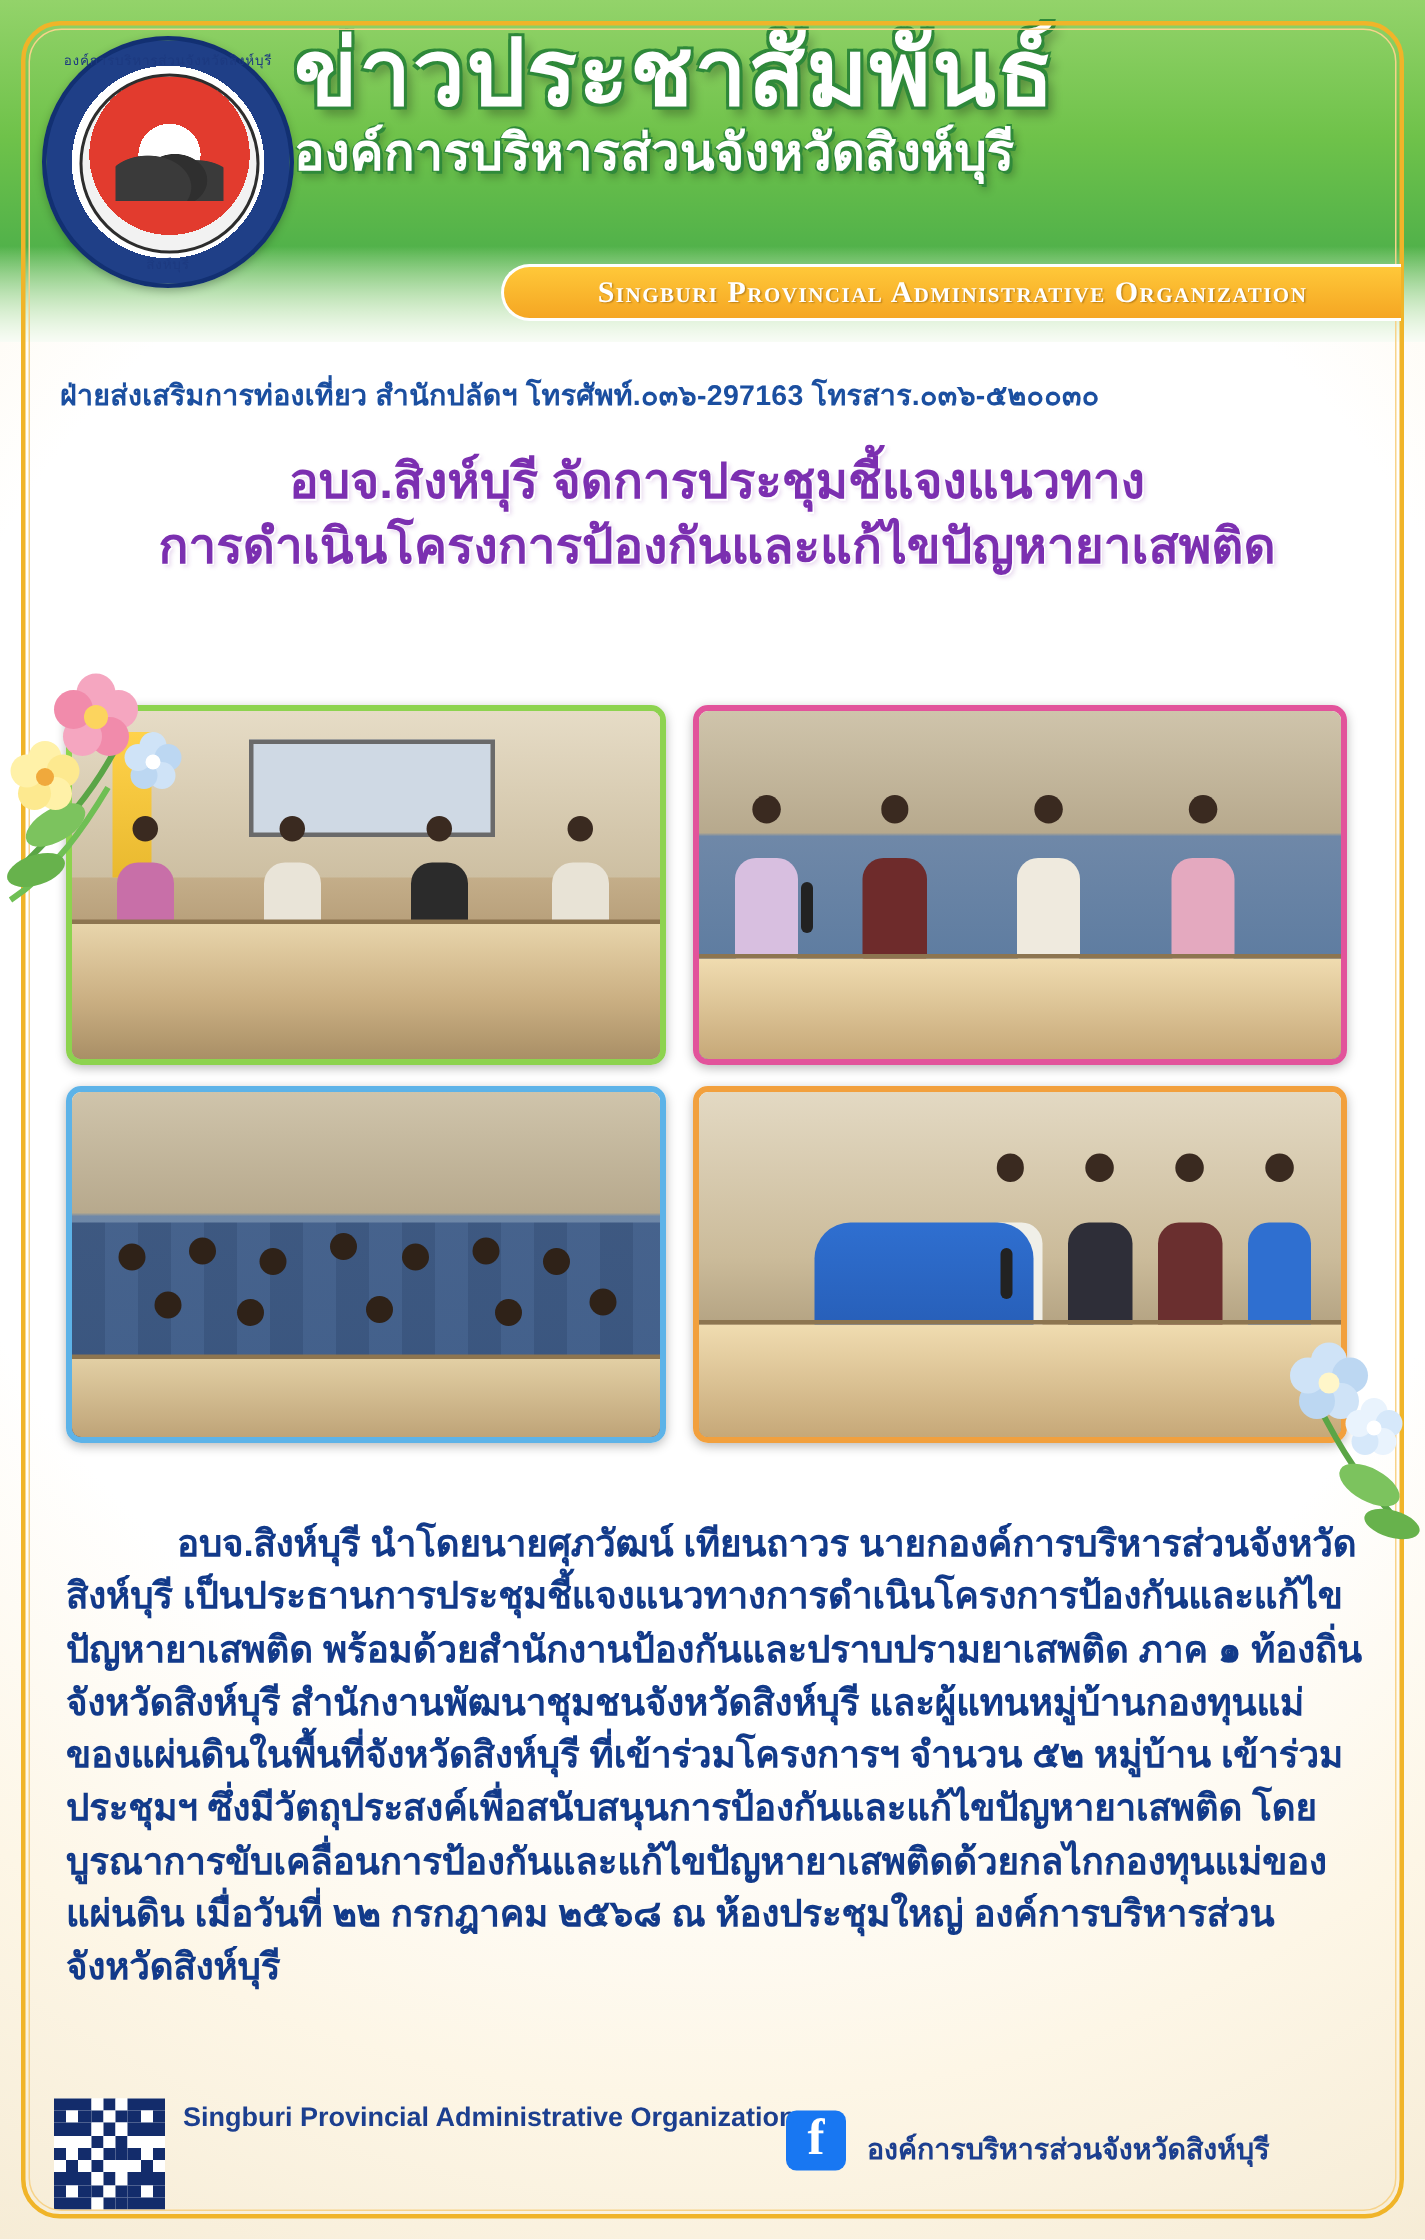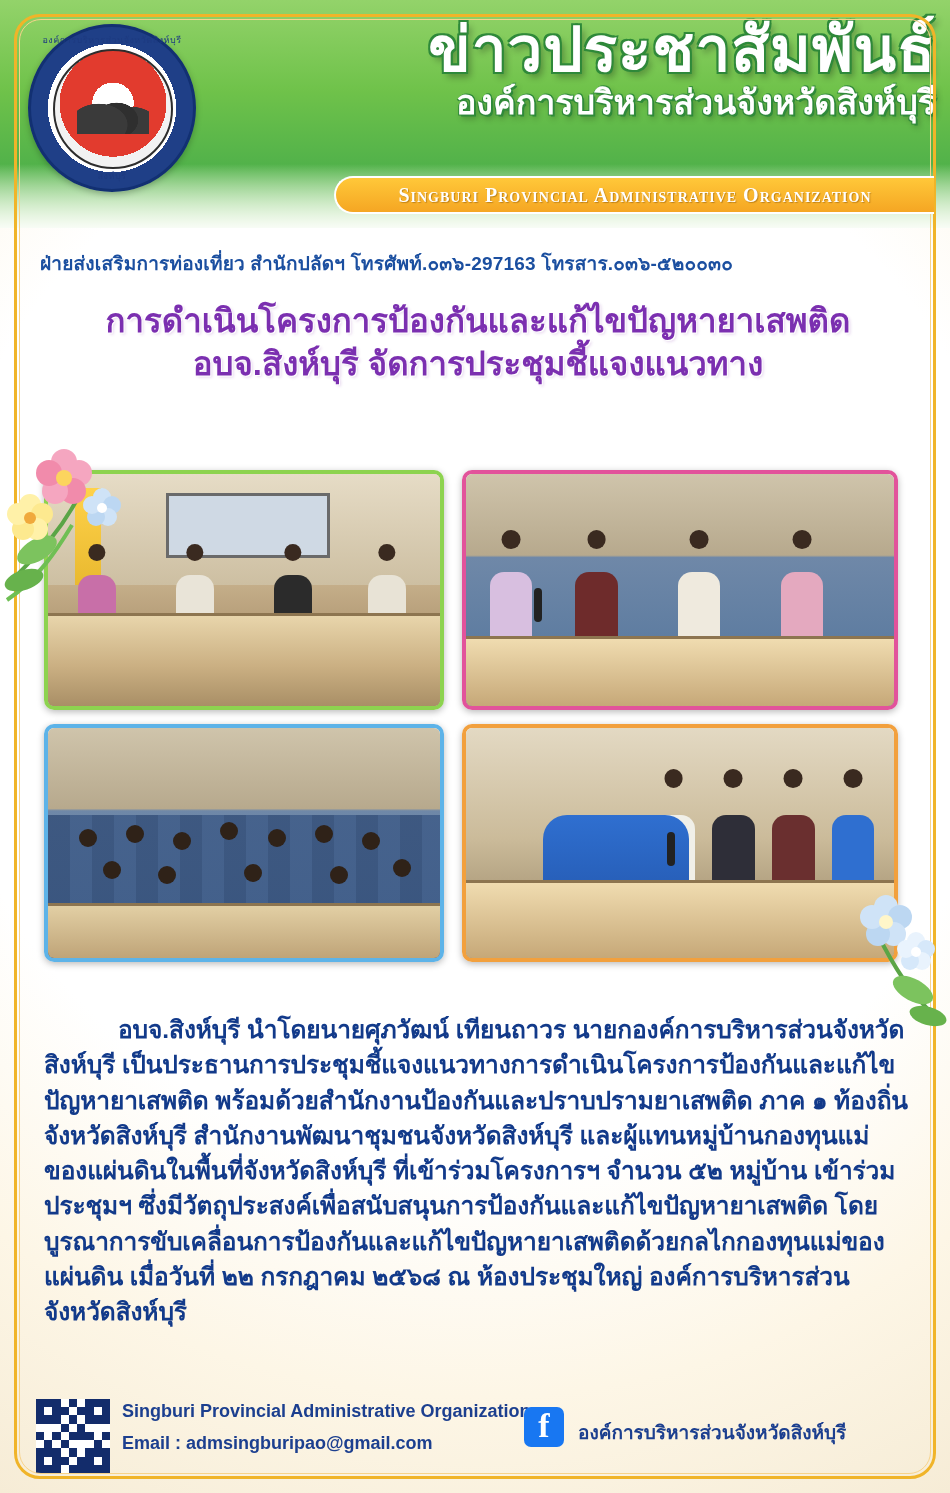--- a/index.html
+++ b/index.html
@@ -74,21 +74,21 @@
   .seal .ring-text {
     position:absolute; inset:0; border-radius:50%;
     color:#1d3a80; font-size:9px; letter-spacing:.5px;
   }
   .seal .ring-text span{
     position:absolute; left:0; right:0; text-align:center;
   }
   .seal .ring-text .top { top:6px; }
   .seal .ring-text .bot { bottom:6px; }
 
-  .head-titles { position: absolute; left: 196px; top: 18px; width: 740px; text-align: right; z-index: 4;}
+  .head-titles { position: absolute; left: 196px; top: 18px; width: 740px; text-align: left; z-index: 4;}
   .title-main {
     font-size: 62px;
     font-weight: bold;
     color: #ffffff;
     letter-spacing: 1px;
     line-height: 1.04;
     text-shadow:
       0 0 1px #2b7a34,
       2px 2px 0 #2f8a3a,
       -2px 2px 0 #2f8a3a,
@@ -303,22 +303,22 @@
       <span>Singburi Provincial Administrative Organization</span>
     </div>
   </div>
 
   <div class="outer-frame"></div>
   <div class="outer-frame2"></div>
 
   <div class="contact-line">ฝ่ายส่งเสริมการท่องเที่ยว สำนักปลัดฯ  โทรศัพท์.๐๓๖-297163 โทรสาร.๐๓๖-๕๒๐๐๓๐</div>
 
   <div class="headline">
+    <div>อบจ.สิงห์บุรี จัดการประชุมชี้แจงแนวทาง</div>
     <div>การดำเนินโครงการป้องกันและแก้ไขปัญหายาเสพติด</div>
-    <div>อบจ.สิงห์บุรี จัดการประชุมชี้แจงแนวทาง</div>
   </div>
 
   <svg class="flower-left" viewBox="0 0 150 190">
     <g>
       <path d="M10 150 C 40 120, 60 100, 80 60" stroke="#5aa546" stroke-width="4" fill="none"></path>
       <path d="M5 170 C 35 150, 55 120, 70 95" stroke="#6fbf54" stroke-width="4" fill="none"></path>
       <ellipse cx="35" cy="120" rx="22" ry="11" fill="#7cc35e" transform="rotate(-30 35 120)"></ellipse>
       <ellipse cx="22" cy="150" rx="20" ry="10" fill="#67b24c" transform="rotate(-18 22 150)"></ellipse>
       <g transform="translate(62,48)">
         <circle cx="0" cy="-16" r="13" fill="#f5a6c0"></circle>
@@ -549,18 +549,17 @@
         <i></i>
         <i></i>
         <i class="off"></i>
         <i></i>
         <i></i>
         <i></i>
         <i></i>
         <i></i>
     </div>
     <div class="foot-org">Singburi Provincial Administrative Organization</div>
-    <div class="foot-email">Email : admsingburipao@gmail.com</div>
     <div class="fb-icon">f</div>
     <div class="fb-text">องค์การบริหารส่วนจังหวัดสิงห์บุรี</div>
   </div>
 
 </div>
 
 </body></html>

